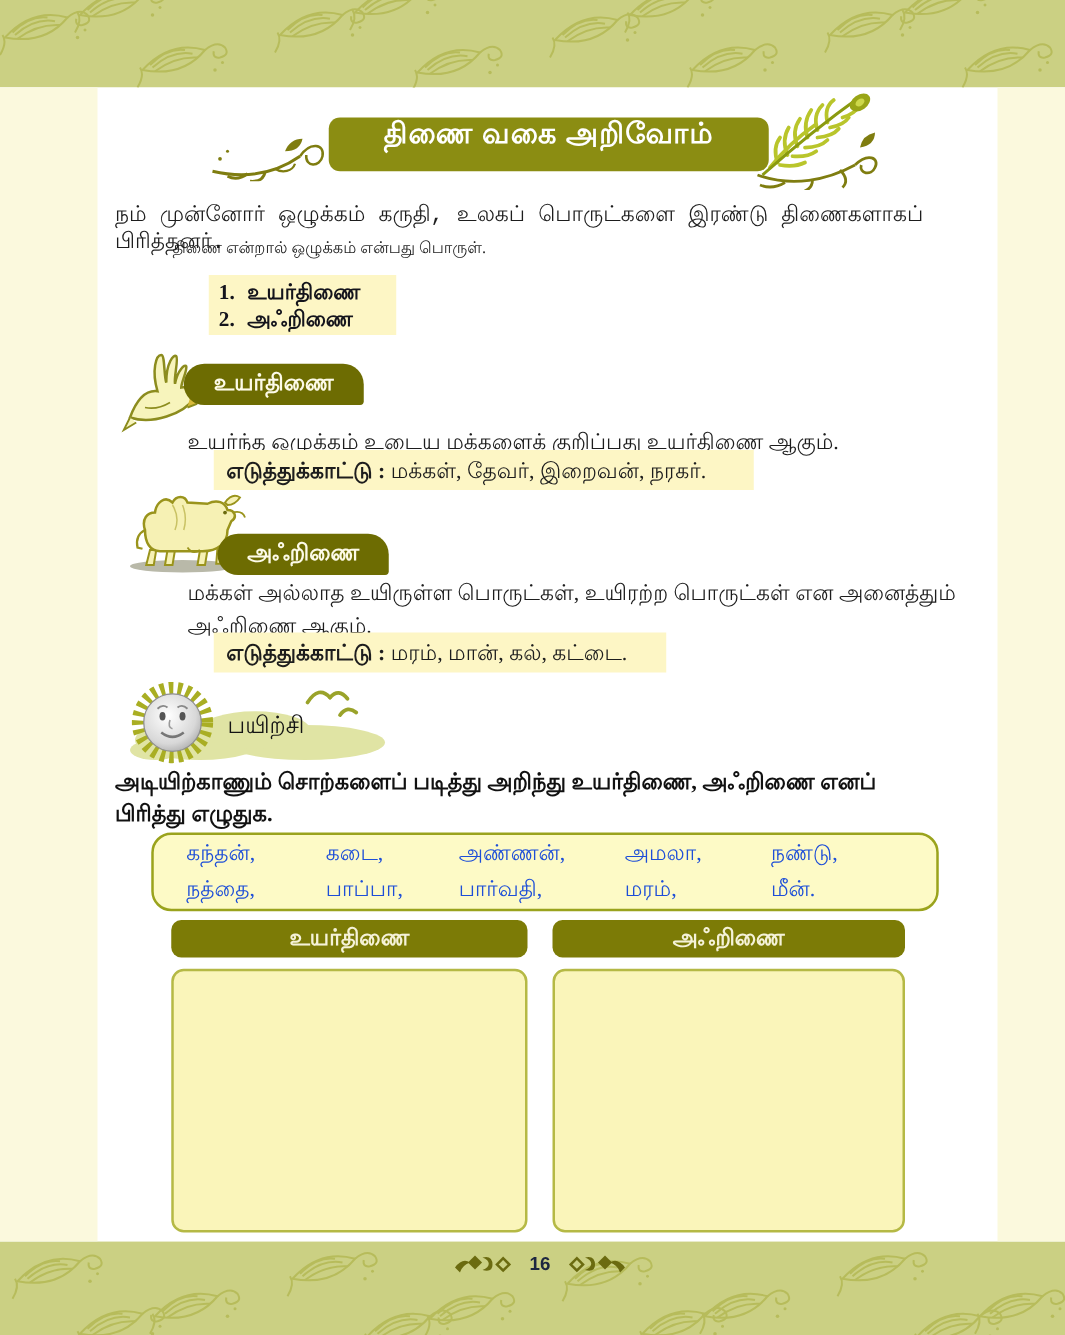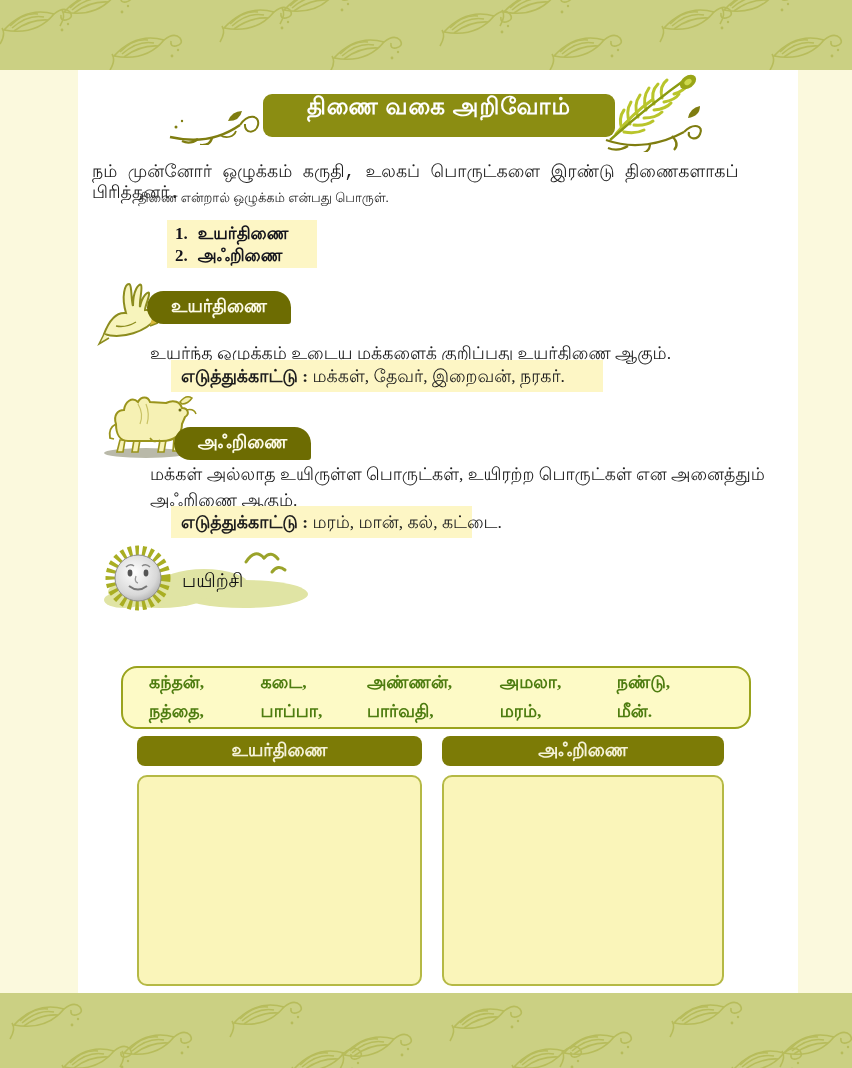--- a/index.html
+++ b/index.html
@@ -32,39 +32,39 @@
   .pill{position:absolute;height:33px;background:#6d6c02;border-radius:17px 17px 3px 17px;
     display:flex;align-items:center;justify-content:center;color:#fdfbe8;font-weight:bold;font-size:18px;}
   .pill-1{left:147px;top:291px;width:144px;}
   .pill-2{left:174px;top:427px;width:137px;}
   .sec-body{position:absolute;left:150px;font-size:17.5px;line-height:1.5;}
   .sec-body-1{top:340px;width:620px;}
   .sec-body-2{top:461px;width:628px;}
   .ex-box{position:absolute;left:147px;background:#fdf6c5;height:32px;line-height:32px;
     padding:0 10px;font-size:17.5px;white-space:nowrap;box-sizing:border-box;margin-left:24px;}
   .ex-box-1{top:360px;width:432px;}
-  .ex-box-2{top:506px;width:301px;}
+  .ex-box-2{top:506px;width:362px;}
   .ex-label{font-weight:bold;}
   .hands-illu{position:absolute;left:96px;top:276px;}
   .cow-illu{position:absolute;left:94px;top:390px;}
 
   
   .practice-badge{position:absolute;left:94px;top:540px;width:230px;height:76px;}
   .practice-badge .label{position:absolute;left:88px;top:30px;font-weight:normal;font-size:19px;
     color:#141414;font-family:"Liberation Sans", sans-serif;}
 
   .instruction{position:absolute;left:92px;top:612px;width:676px;font-weight:bold;font-size:18px;
     line-height:1.45;color:#111;}
 
   
   .word-box{position:absolute;left:121px;top:666px;width:630px;height:63px;box-sizing:border-box;
     background:#fdfac6;border:2px solid #9aa31d;border-radius:16px;
     display:grid;grid-template-columns:1.05fr 1fr 1.25fr 1.1fr 1fr;
     align-content:center;row-gap:7px;padding:4px 26px;}
-  .word-box span{font-weight:bold;font-size:17.5px;color:#4d7c0f;}
+  .word-box span{font-weight:normal;font-size:17.5px;color:#1d4ed8;}
 
   
   .col-header{position:absolute;height:30px;background:#7c7b06;border-radius:8px;
     display:flex;align-items:center;justify-content:center;color:#f5f2d8;font-weight:bold;font-size:18px;}
   .col-header-1{left:137px;top:736px;width:285px;}
   .col-header-2{left:442px;top:736px;width:282px;}
   .answer-box{position:absolute;top:775px;height:211px;background:#faf5ba;
     border:2px solid #b5b945;border-radius:10px;box-sizing:border-box;}
   .answer-box-1{left:137px;width:285px;}
   .answer-box-2{left:442px;width:282px;}
@@ -271,20 +271,24 @@
         <ellipse cx="36" cy="33" rx="2.4" ry="3.4" fill="#555"></ellipse>
         <ellipse cx="52" cy="33" rx="2.4" ry="3.4" fill="#555"></ellipse>
         <path d="M32,27 q4,-4 8,-1 M48,26 q4,-3 8,1" fill="none" stroke="#888" stroke-width="1.5"></path>
         <path d="M42,36 q-2,6 2,7" fill="none" stroke="#999" stroke-width="1.3"></path>
         <path d="M35,46 Q44,53 53,46" fill="none" stroke="#777" stroke-width="2"></path>
       </g>
     </svg>
     <span class="label">பயிற்சி</span>
   </div>
 
+  <div class="instruction">
+    <span>அடியிற்காணும் சொற்களைப் படித்து அறிந்து உயர்திணை, அஃறிணை எனப்</span><br>
+    <span>பிரித்து எழுதுக.</span>
+  </div>
 
   <div class="word-box">
     <span>கந்தன்,</span>
     <span>கடை,</span>
     <span>அண்ணன்,</span>
     <span>அமலா,</span>
     <span>நண்டு,</span>
     <span>நத்தை,</span>
     <span>பாப்பா,</span>
     <span>பார்வதி,</span>
@@ -294,14 +298,35 @@
 
   <div class="col-header col-header-1">
     <span>உயர்திணை</span>
   </div>
   <div class="col-header col-header-2">
     <span>அஃறிணை</span>
   </div>
   <div class="answer-box answer-box-1"></div>
   <div class="answer-box answer-box-2"></div>
 
+  <div class="footer">
+    <svg width="50" height="18" xmlns="http://www.w3.org/2000/svg">
+      <g fill="#6b6b10">
+        <path d="M2,12 q6,-8 12,-4 q-6,2 -8,8 Z"></path>
+        <rect x="14" y="4" width="8" height="8" transform="rotate(45 18 8)"></rect>
+        <path d="M24,4 q8,-2 8,6 q0,6 -8,4 q5,-2 5,-5 q0,-3 -5,-5 Z"></path>
+        <rect x="36" y="5" width="9" height="9" transform="rotate(45 40.5 9.5)"></rect>
+        <rect x="38" y="7" width="5" height="5" transform="rotate(45 40.5 9.5)" fill="#cbd083"></rect>
+      </g>
+    </svg>
+    <span class="page-num">16</span>
+    <svg width="50" height="18" xmlns="http://www.w3.org/2000/svg">
+      <g fill="#6b6b10">
+        <rect x="5" y="5" width="9" height="9" transform="rotate(45 9.5 9.5)"></rect>
+        <rect x="7" y="7" width="5" height="5" transform="rotate(45 9.5 9.5)" fill="#cbd083"></rect>
+        <path d="M18,4 q-8,-2 -8,6 q0,6 8,4 q-5,-2 -5,-5 q0,-3 5,-5 Z" transform="translate(26 0) scale(-1 1) translate(-8 0)"></path>
+        <rect x="28" y="4" width="8" height="8" transform="rotate(45 32 8)"></rect>
+        <path d="M48,12 q-6,-8 -12,-4 q6,2 8,8 Z"></path>
+      </g>
+    </svg>
+  </div>
 
 </div>
 
 </body></html>

